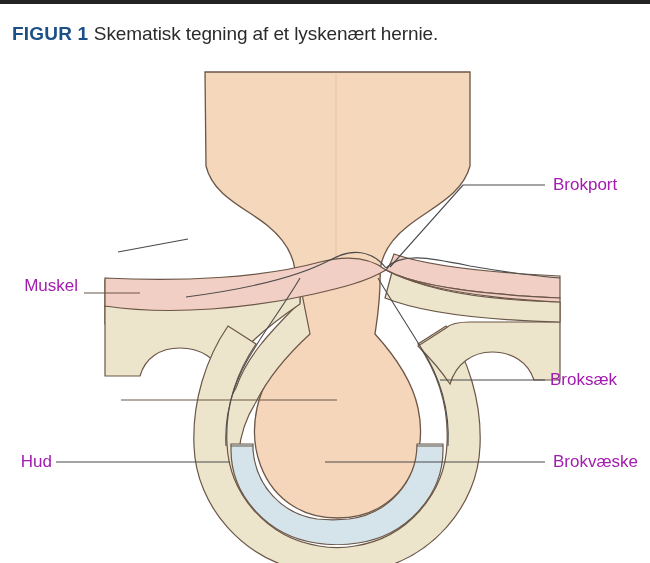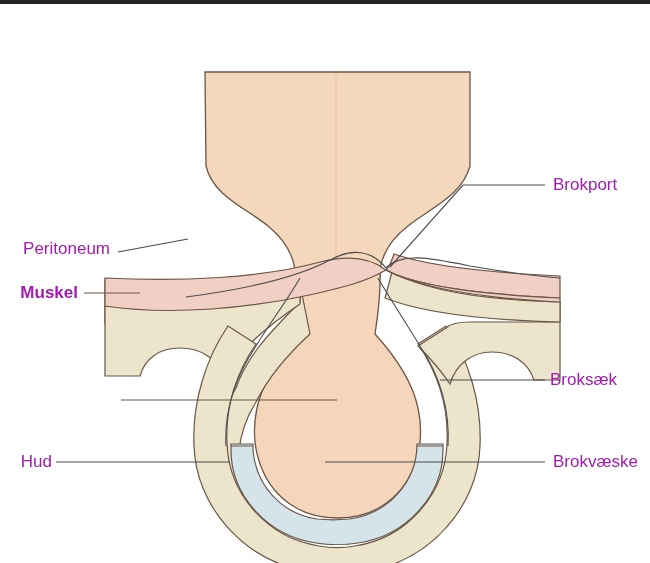--- a/index.html
+++ b/index.html
@@ -61,20 +61,23 @@
   .lbl-l { text-align: right; }
   .lbl-r { text-align: left; }
 </style>
 </head>
 <body>
 
 <div id="figure-root">
 
   <div id="top-rule"></div>
 
+  <div id="caption">
+    <span class="fignum">FIGUR 1 </span><span class="captext">Skematisk tegning af et lyskenært hernie.</span>
+  </div>
 
   <div id="diagram">
     <svg width="650" height="505" viewBox="0 0 650 505">
       <defs>
         <clipPath id="clip-frame">
           <rect x="0" y="0" width="650" height="505"></rect>
         </clipPath>
       </defs>
 
       <g clip-path="url(#clip-frame)">
@@ -229,25 +232,22 @@
         <path d="M 545,127 L 463,127 L 390,209" fill="none" stroke="#4a4a4a" stroke-width="1.2"></path>
 
         <path d="M 545,322 L 440,322" fill="none" stroke="#4a4a4a" stroke-width="1.2"></path>
 
         <path d="M 545,404 L 325,404" fill="none" stroke="#4a4a4a" stroke-width="1.2"></path>
 
       </g>
     </svg>
 
     
-    <div class="lbl lbl-l" style="left:14px; top:182px; width:96px;">
-      <span>Peritoneum</span>
-    </div>
-
-    <div class="lbl lbl-l" style="left:14px; top:226px; width:64px;font-weight:bold;">
+
+    <div class="lbl lbl-l" style="left:14px; top:219px; width:64px;">
       <span>Muskel</span>
     </div>
 
 
     <div class="lbl lbl-l" style="left:14px; top:395px; width:38px;">
       <span>Hud</span>
     </div>
 
     <div class="lbl lbl-r" style="left:553px; top:118px;">
       <span>Brokport</span>

